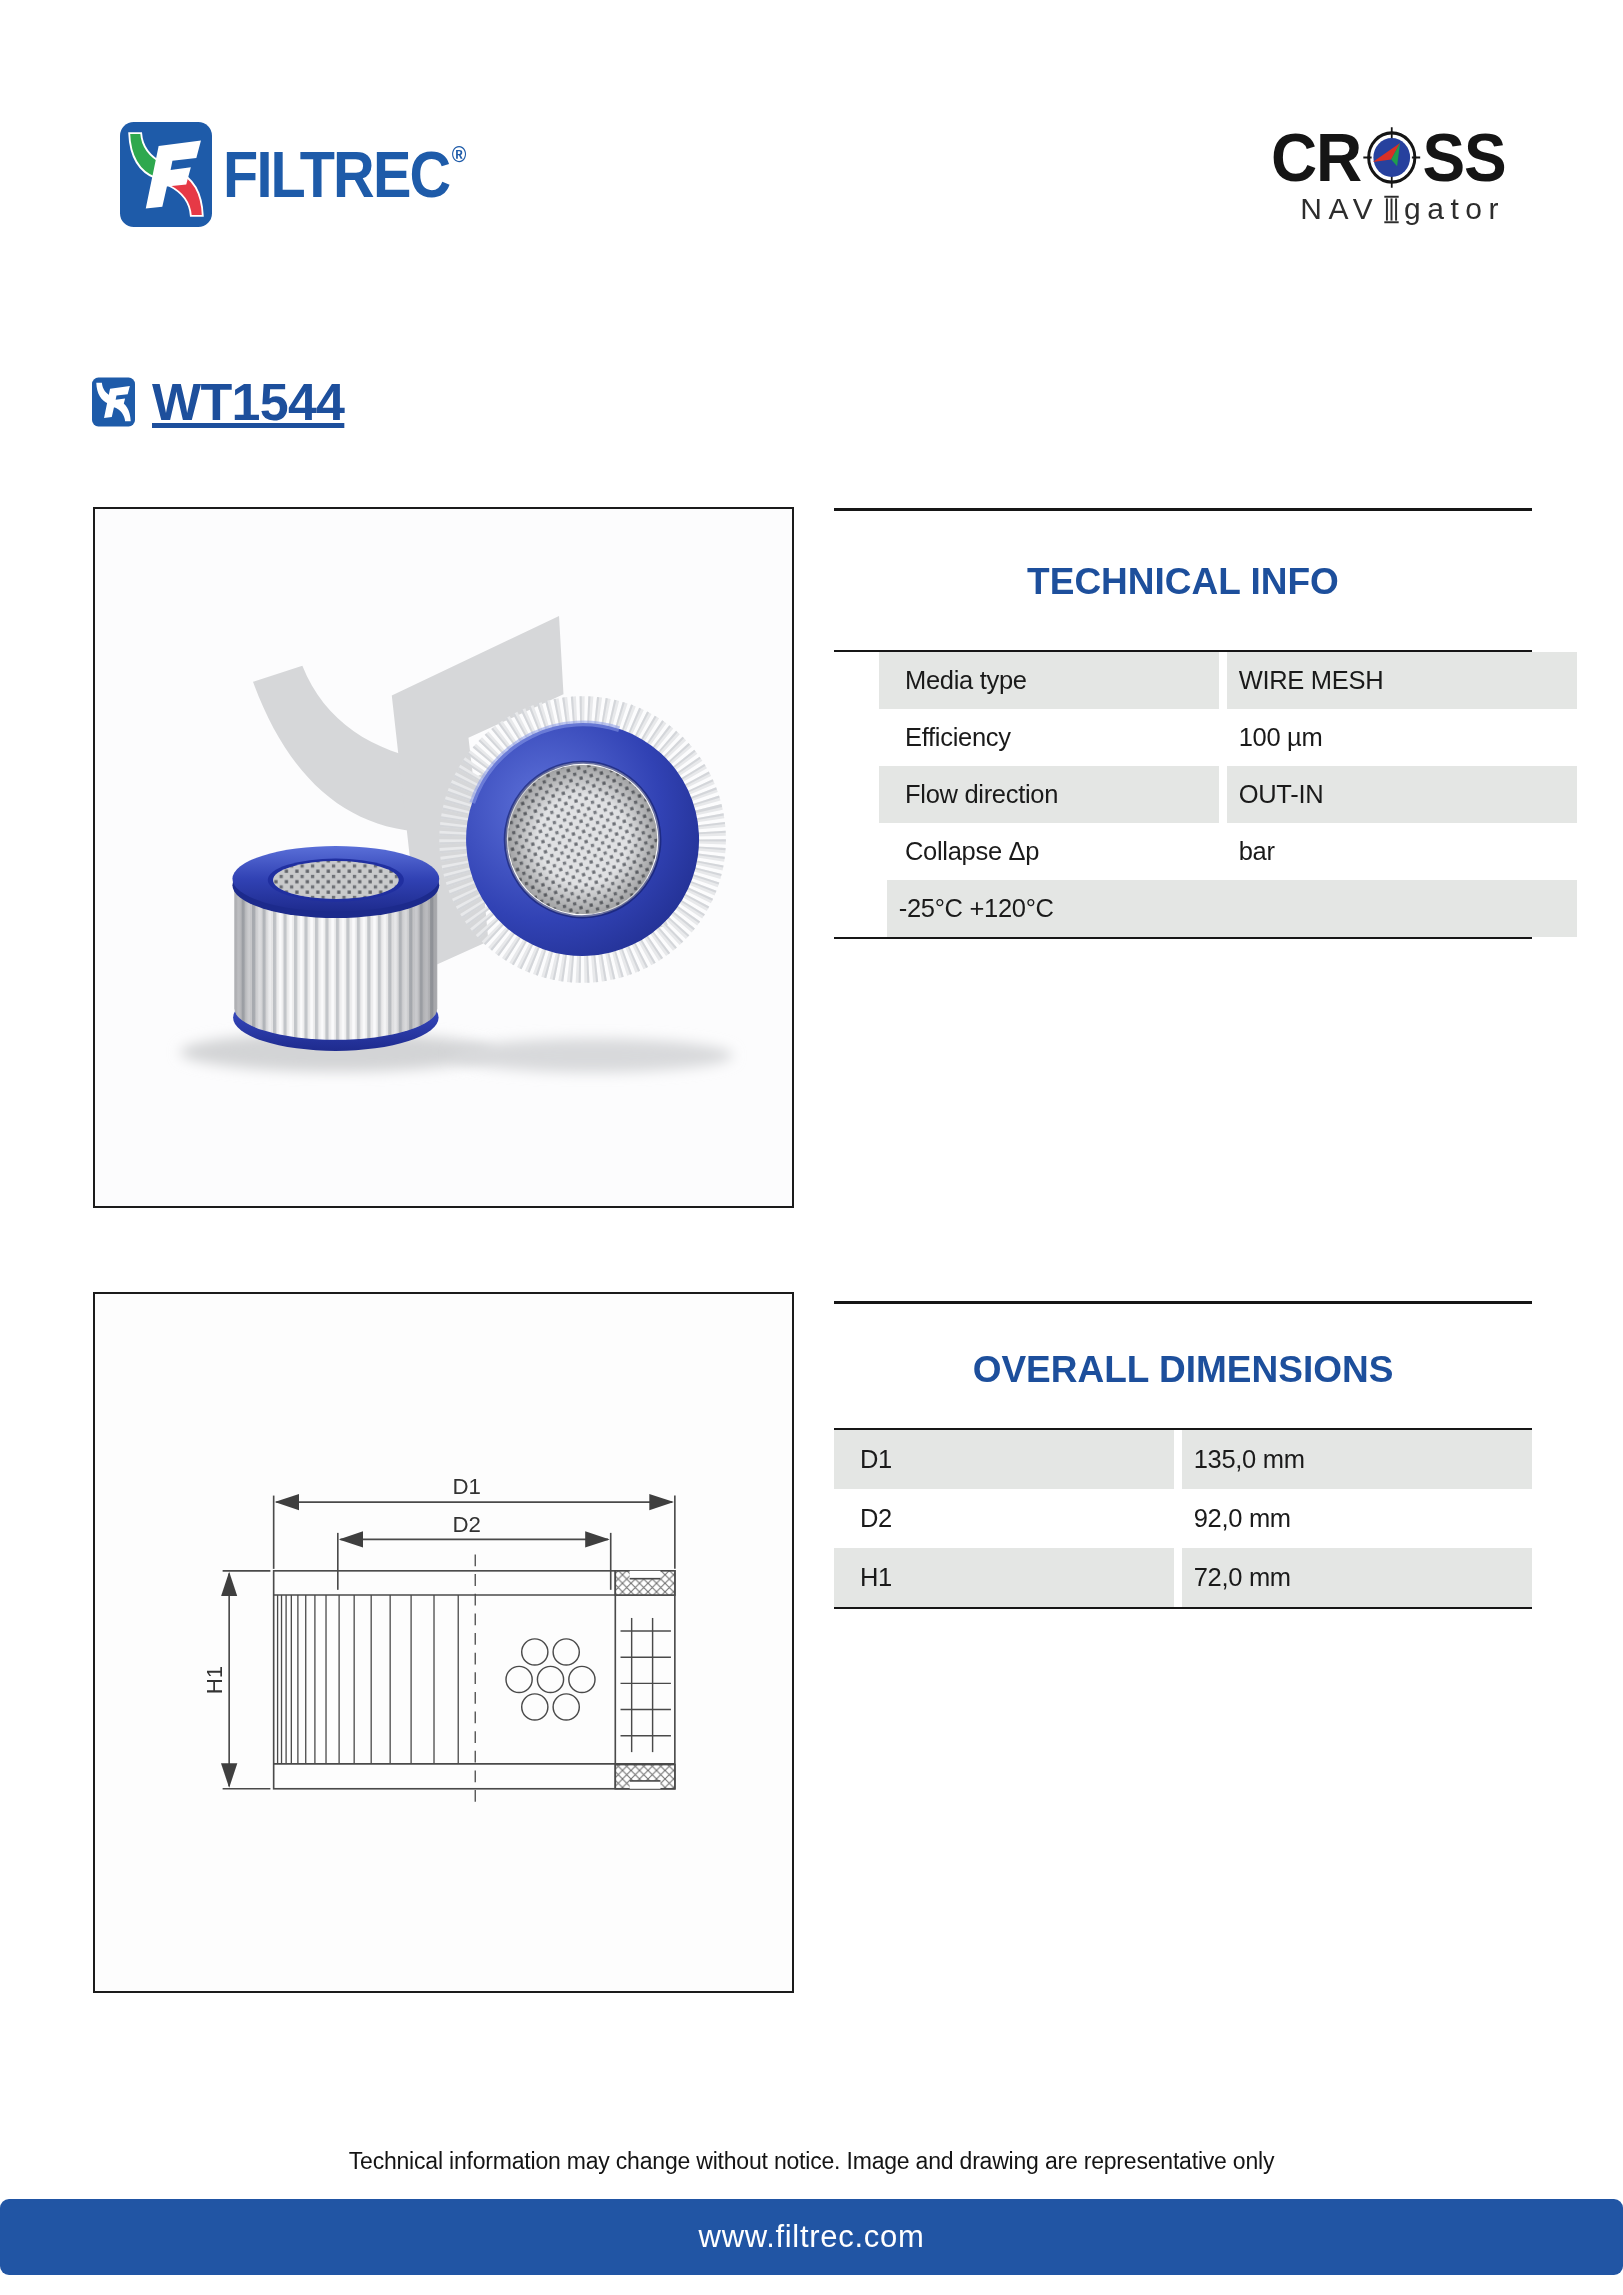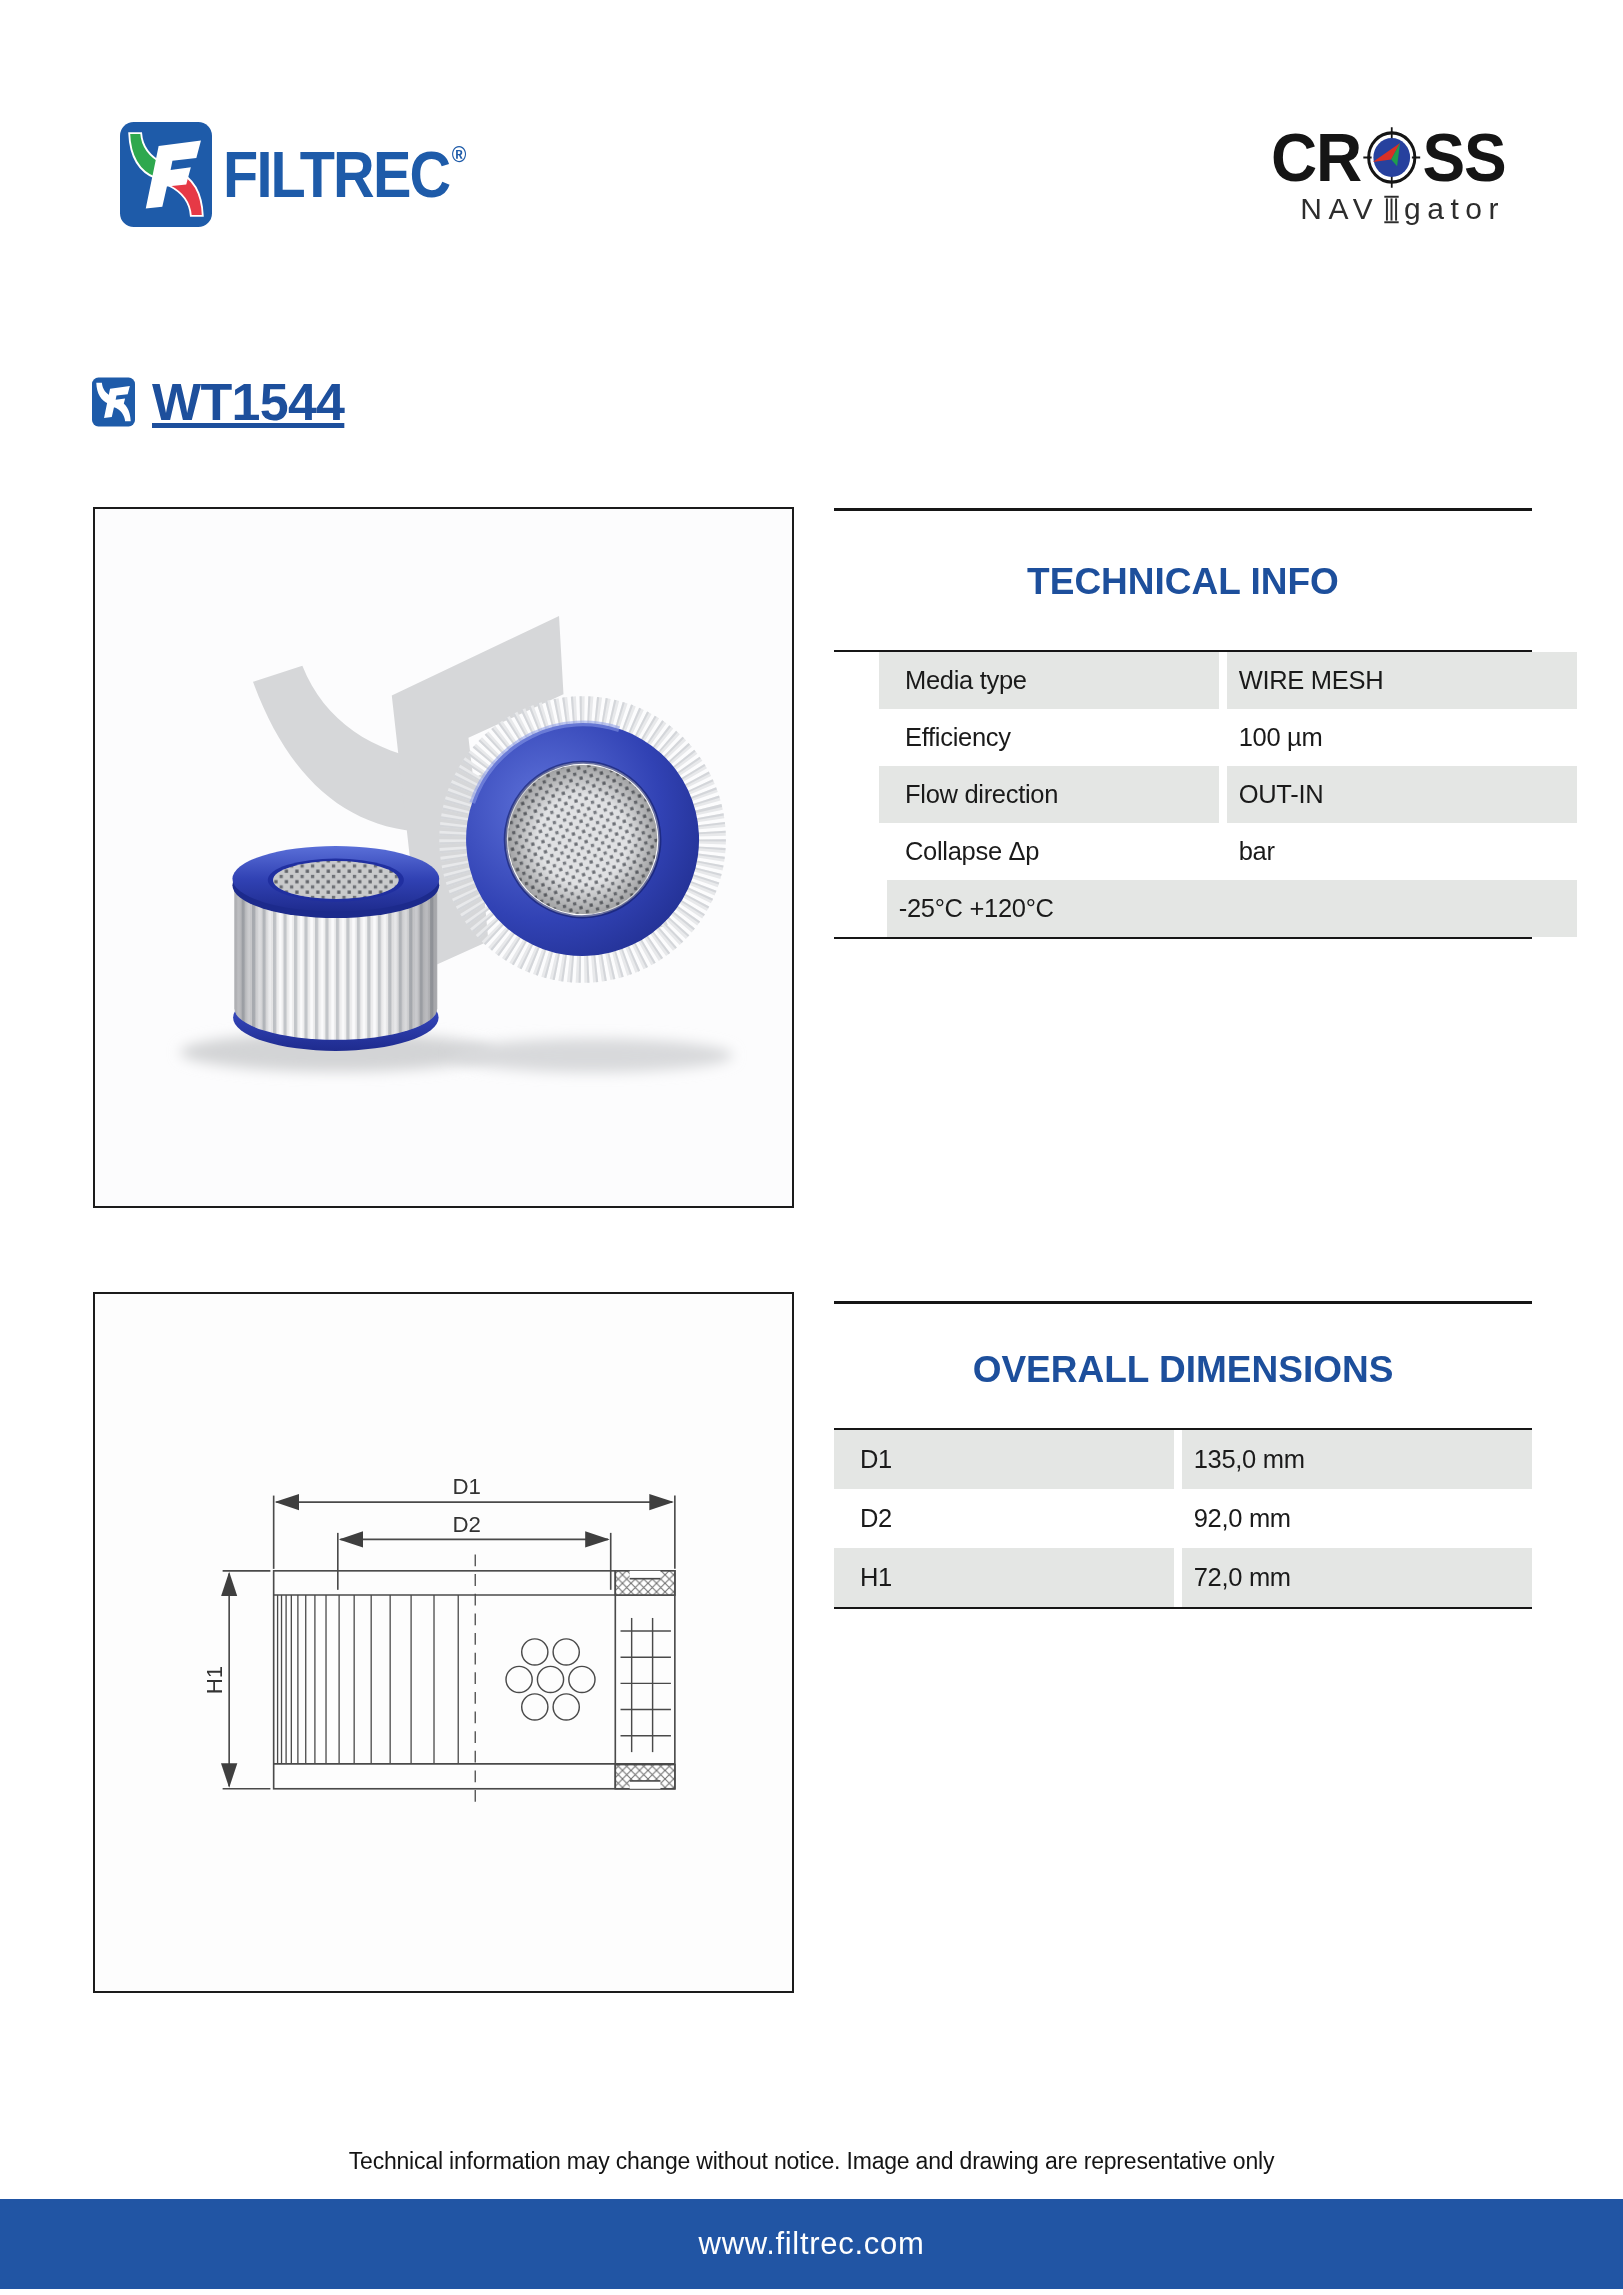--- a/index.html
+++ b/index.html
@@ -41,22 +41,22 @@
   .table-tech .t-row{height:57px;padding-left:45px;} .table-dims .t-row{height:59px;}
   .t-label,.t-value{display:flex; align-items:center; font-size:25.5px; color:var(--ink); letter-spacing:-0.3px;}
   .t-label{width:340px; padding-left:26px; box-sizing:border-box;}
   .t-gutter{width:7.9px; background:#ffffff;}
   .t-value{flex:1; padding-left:11.8px;}
   .row-odd .t-label,.row-odd .t-value{background:var(--table-gray);}
   .row-even .t-label,.row-even .t-value{background:#ffffff;}
   
   .disclaimer{position:absolute; left:0; top:2148px; width:100%; text-align:center;
     font-size:23px; color:#141414; letter-spacing:-0.2px;}
-  .footer-bar{position:absolute; left:0; top:2199px; width:100%; height:90px; background:var(--footer-blue);
-    display:flex; align-items:center; justify-content:center;}
+  .footer-bar{position:absolute; left:0; top:2199px; width:100%; height:76px; background:var(--footer-blue);
+    display:flex; align-items:center; justify-content:center;border-radius:9px;}
   .footer-url{font-size:31px; color:#ffffff; letter-spacing:0.7px;}
 </style>
 </head>
 <body>
 
 <div class="page" style="--brand-blue: #1d4f9c; --logo-blue: #1e5ba9; --footer-blue: #2155a4; --table-gray: #e4e6e4;">
 
   <div class="filtrec-logo">
     <svg width="92" height="105" viewBox="0 0 100 114">
       <rect x="0" y="0" width="100" height="114" rx="15" fill="#1e5ba9"></rect>

